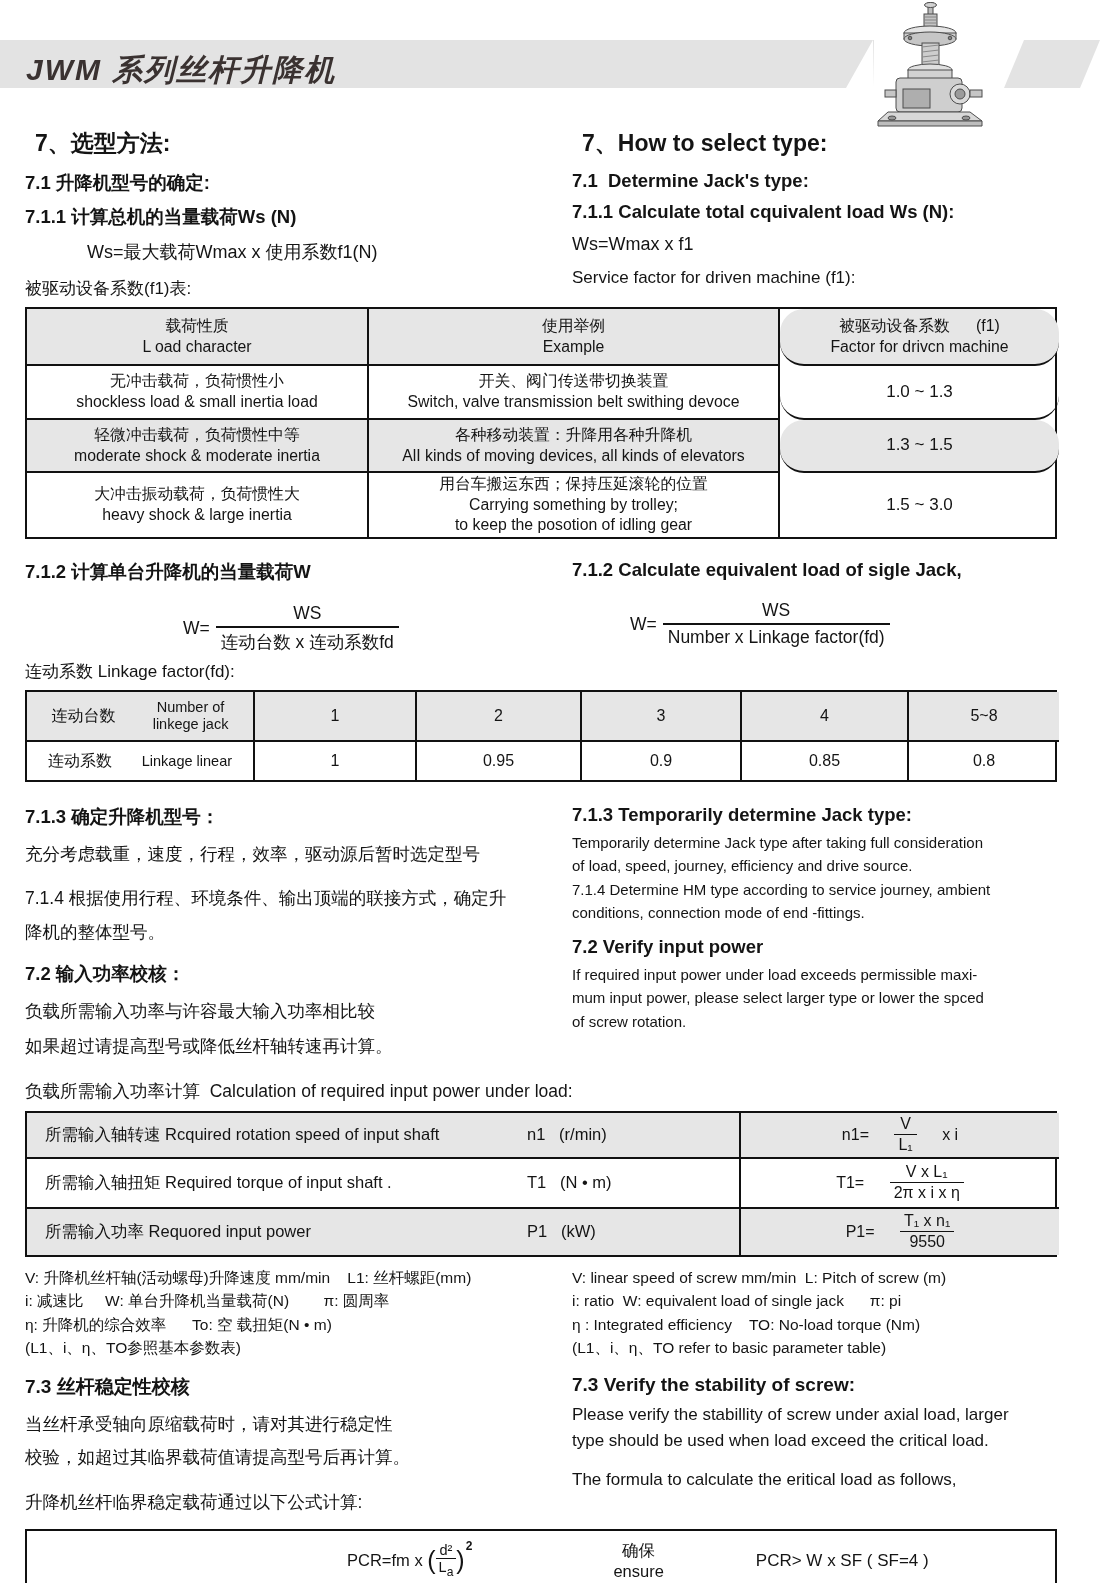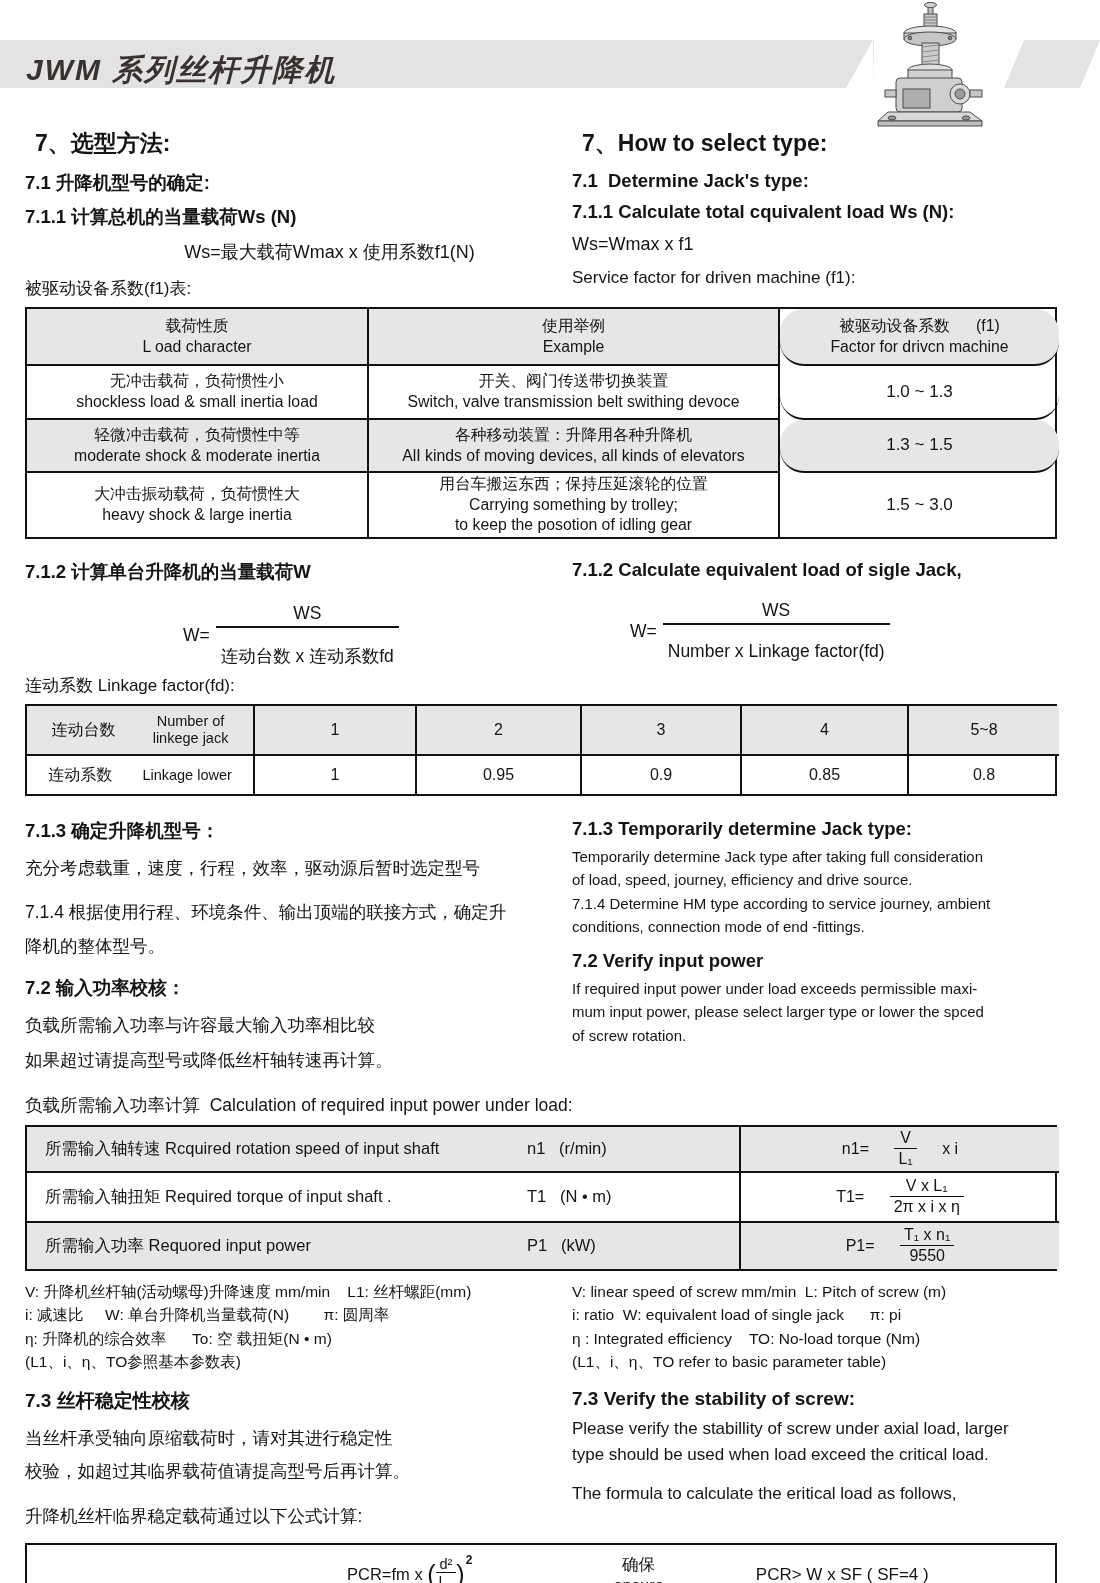--- a/index.html
+++ b/index.html
@@ -24,42 +24,42 @@
 
   
   .content { position:absolute; left:25px; top:126px; width:1032px; }
   .row { display:flex; }
   .col-l { width:547px; flex:none; }
   .col-r { flex:1; }
 
   .h1 { font-size:23px; font-weight:bold; margin:2px 10px 11px; }
   .h2 { font-size:18.5px; font-weight:bold; margin:0 0 9px; }
   .h3 { font-size:18.5px; font-weight:bold; margin:0 0 11px; }
-  .fline-cn { font-size:18px; margin:0 0 13px 62px;text-align:center; }
+  .fline-cn { font-size:18px; margin:0 0 13px 62px; }
   .fline-en { font-size:18px; margin:0 0 13px 0; }
   .cap { font-size:17px; margin:0 0 7px; }
 
   
   .tbl1 { display:grid; grid-template-columns:342px 411px 279px;
     grid-template-rows:57px 54px 53px 64px;
     border:2.5px solid #111; box-sizing:border-box; width:1032px; }
   .tbl1 > div { border-right:2px solid #111; border-bottom:2px solid #111;
     display:flex; flex-direction:column; justify-content:center; align-items:center;
     text-align:center; font-size:15.8px; line-height:1.32; box-sizing:border-box; padding:2px 21px; }
   .tbl1 > div:nth-child(3n) { border-right:none;border-radius:24px; }
   .tbl1 > div:nth-child(n+10) { border-bottom:none; }
   .tbl1 .gray { background:#e6e6e6; }
   .tbl1 .factor { font-size:17px; }
 
   
   .formula { display:inline-flex; align-items:center; gap:6px; font-size:17.5px; }
   .frac { display:inline-flex; flex-direction:column; align-items:center; }
   .fnum { padding:0 5px 2px; }
   .fbar { align-self:stretch; border-top:2px solid #111; height:0; }
-  .fden { padding:16px 5px 0; }
+  .fden { padding:2px 5px 0; }
 
   .sec712 { margin-top:20px; }
   .f712l { margin:10px 0 6px 158px; }
   .f712r { margin:10px 0 6px 58px; }
 
   
   .tbl2 { display:grid; grid-template-columns:228px 162px 165px 160px 167px 150px;
     grid-template-rows:50px 38px; border:2.5px solid #111; box-sizing:border-box;
     width:1032px; margin-top:4px; }
   .tbl2 > div { border-right:2px solid #111; border-bottom:2px solid #111;
@@ -233,21 +233,21 @@
 linkege jack</span>
       </div>
       <div class="gray t">1</div>
       <div class="gray t">2</div>
       <div class="gray t">3</div>
       <div class="gray t">4</div>
       <div class="gray t">5~8</div>
 
       <div class="first">
         <span class="t">连动系数</span>
-        <span class="en t">Linkage lower</span>
+        <span class="en t">Linkage linear</span>
       </div>
       <div class="t">1</div>
       <div class="t">0.95</div>
       <div class="t">0.9</div>
       <div class="t">0.85</div>
       <div class="t">0.8</div>
     </div>
 
     <div class="row sec713">
       <div class="col-l">

